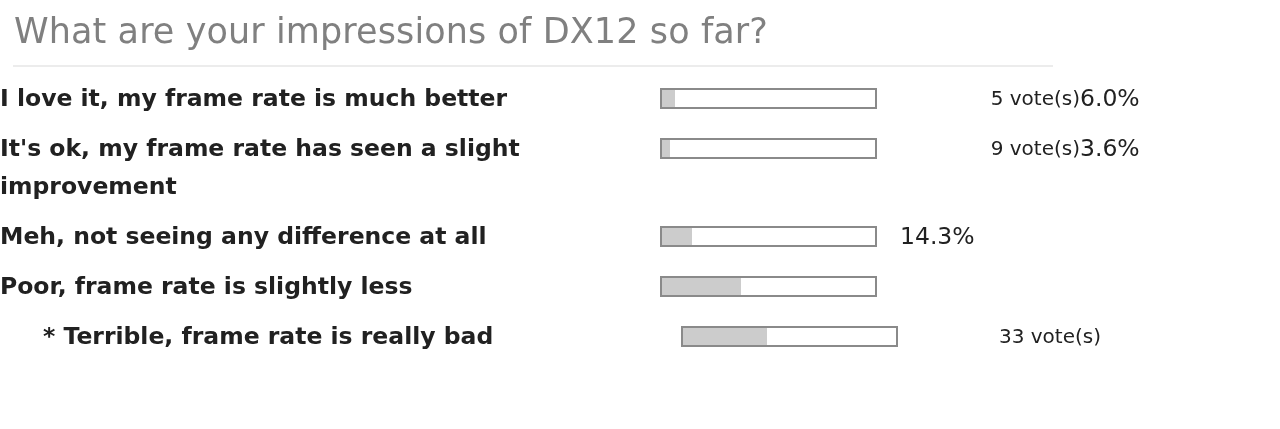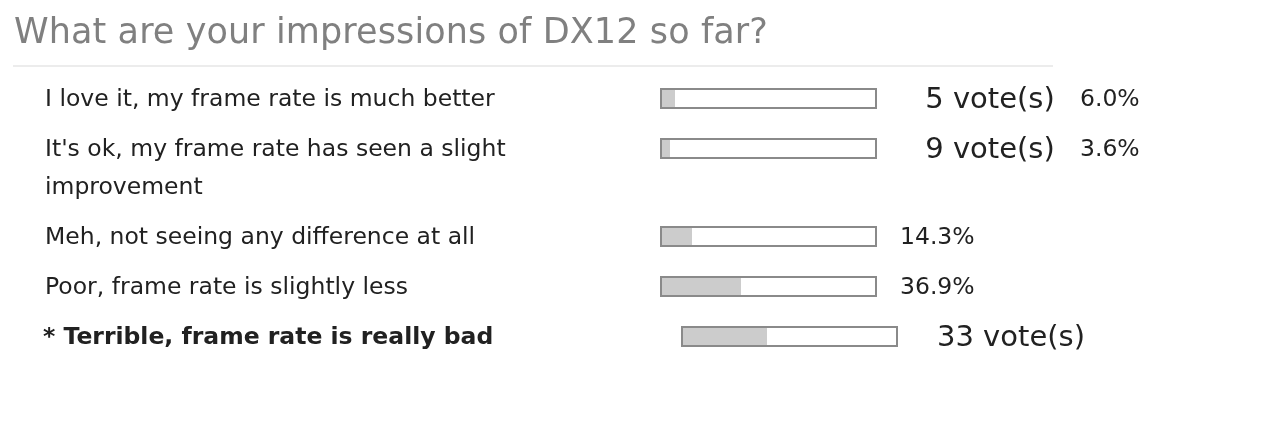--- a/index.html
+++ b/index.html
@@ -47,25 +47,24 @@
   .option-row {
     display: flex;
     align-items: flex-start;
     padding: 0;
     margin: 0 0 12px 0;
   }
 
   .option-label {
     flex: 0 0 660px;
     box-sizing: border-box;
-    padding-left: 45px;
     font-size: 23.5px;
     line-height: 38px;
     color: #212121;
-    font-weight: 400;
+    font-weight: 700;
     word-wrap: break-word;
   }
 
   .option-row.voted .option-label {
     font-weight: bold;
     padding-left: 22px;
     margin-left: 21px;
   }
 
   .bar-cell {
@@ -86,22 +85,22 @@
     overflow: hidden;
   }
 
   .bar-fill {
     height: 100%;
     background: #cccccc;
   }
 
   .votes-cell {
     flex: 0 0 180px;
-    text-align: center;
-    font-size: 29px;
+    text-align: right;
+    font-size: 20px;
     line-height: 38px;
     color: #212121;
     white-space: nowrap;
   }
 
   .pct-cell {
     flex: 1 1 auto;
     padding-right: 56px;
     font-size: 23.5px;
     line-height: 38px;
@@ -149,21 +148,20 @@
         </div>
         <div class="pct-cell">14.3%</div>
       </div>
       <div class="option-row">
         <div class="option-label">Poor, frame rate is slightly less</div>
         <div class="bar-cell">
           <div class="bar-outer">
             <div class="bar-fill" style="width: 36.9%;"></div>
           </div>
         </div>
-        <div class="pct-cell">36.9%</div>
       </div>
       <div class="option-row voted">
         <div class="option-label">* Terrible, frame rate is really bad</div>
         <div class="bar-cell">
           <div class="bar-outer">
             <div class="bar-fill" style="width: 39.3%;"></div>
           </div>
         </div>
         <div class="votes-cell">33 vote(s)</div>
       </div>

